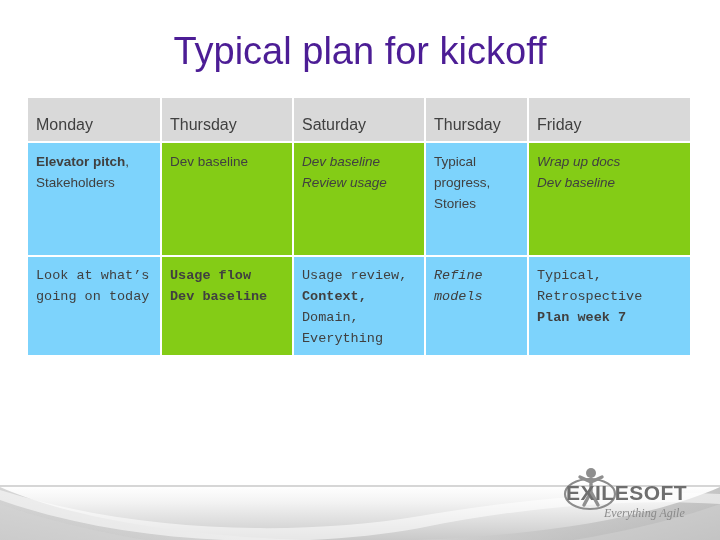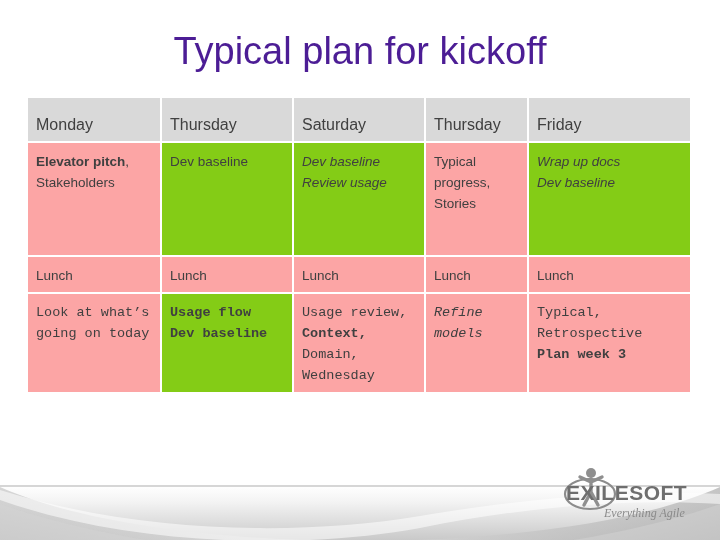--- a/index.html
+++ b/index.html
@@ -51,21 +51,21 @@
     font-weight: normal;
   }
   .plan-table th {
     background: #d9d9d9;
     font-weight: normal;
     font-size: 16px;
     padding-top: 16px;
     padding-bottom: 6px;
     height: 16px;
   }
-  td.plain  { background: #fca5a5; }
+  td.plain  { background: #7dd3fc; }
   td.yellow { background: #84cc16; }
 
   
   tr.row-main td   { height: 98px; }
   tr.row-lunch td  { height: 16px; }
   tr.row-after td  { height: 80px; font-family: Liberation Mono, monospace; }
 
   
   col.c-mon  { width: 132px; }
   col.c-tue  { width: 130px; }
@@ -135,59 +135,42 @@
         </td>
         <td class="plain">
           <span class="line"><span>Typical progress,</span></span>
           <span class="line"><span>Stories</span></span>
         </td>
         <td class="yellow">
           <span class="line"><span class="i">Wrap up docs</span></span>
           <span class="line"><span class="i">Dev baseline</span></span>
         </td>
       </tr>
-    <tr class="row-lunch">
-        <td class="plain">
-          <span class="line"><span>Lunch</span></span>
-        </td>
-        <td class="plain">
-          <span class="line"><span>Lunch</span></span>
-        </td>
-        <td class="plain">
-          <span class="line"><span>Lunch</span></span>
-        </td>
-        <td class="plain">
-          <span class="line"><span>Lunch</span></span>
-        </td>
-        <td class="plain">
-          <span class="line"><span>Lunch</span></span>
-        </td>
-      </tr>
     <tr class="row-after">
         <td class="plain">
           <span class="line"><span>Look at what’s going on today</span></span>
         </td>
         <td class="yellow">
           <span class="line"><span class="b">Usage flow</span></span>
           <span class="line"><span class="b">Dev baseline</span></span>
         </td>
         <td class="plain">
           <span class="line"><span>Usage review,</span></span>
           <span class="line"><span class="b">Context,</span></span>
           <span class="line"><span>Domain,</span></span>
-          <span class="line"><span>Wednesday</span></span>
+          <span class="line"><span>Everything</span></span>
         </td>
         <td class="plain">
           <span class="line"><span class="i">Refine</span></span>
           <span class="line"><span class="i">models</span></span>
         </td>
         <td class="plain">
           <span class="line"><span>Typical,</span></span>
           <span class="line"><span>Retrospective</span></span>
-          <span class="line"><span class="b">Plan week 3</span></span>
+          <span class="line"><span class="b">Plan week 7</span></span>
         </td>
       </tr>
   </tbody>
 </table>
 
 <div class="footer-band">
   <svg width="720" height="76" viewBox="0 0 720 76">
     <defs>
       <linearGradient id="bandGrad" x1="0" y1="0" x2="0" y2="1">
         <stop offset="0%" stop-color="#ffffff"></stop>

